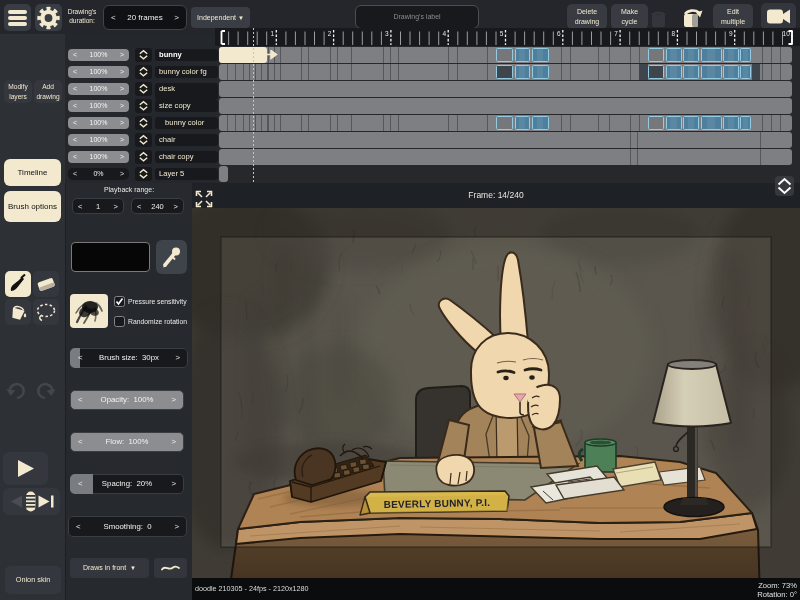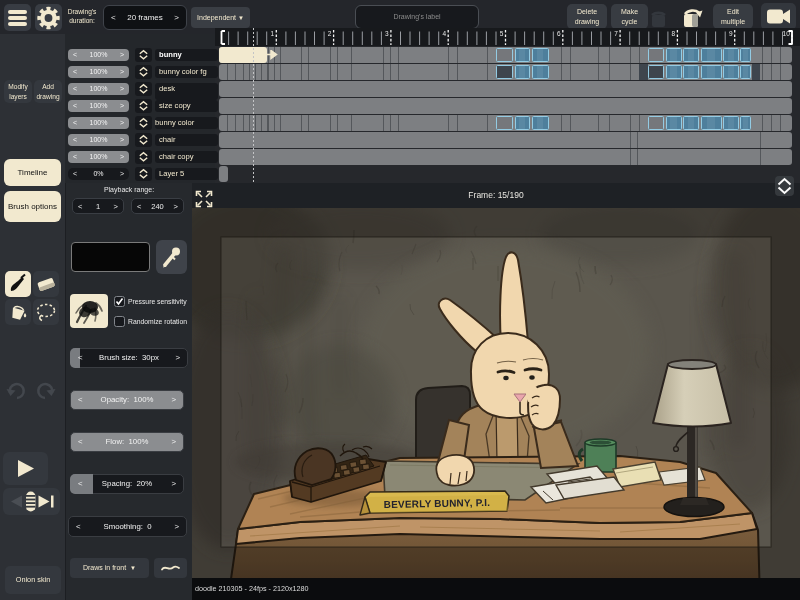--- a/index.html
+++ b/index.html
@@ -143,21 +143,21 @@
 <div class="dk" style="left:135px;top:99px;width:17px;height:13.5px;border-radius:3px"></div>
 <svg class="abs" style="left:135px;top:99px" width="17" height="13.5">
       <path d="M4.8,5.8 L8.5,2.6 L12.2,5.8 M4.8,7.7 L8.5,10.9 L12.2,7.7" stroke="#f2e9cf" stroke-width="1.4" fill="none"></path>
     </svg>
 <div class="dk" style="left:155px;top:100px;width:63px;height:11.5px;border-radius:3px;font-size:7.6px;line-height:11.5px;text-align:left;padding-left:4px;color:#f2e9cf;font-weight:400;white-space:nowrap;overflow:hidden">size copy</div>
 <div class="gray" style="left:68px;top:116.5px;width:61px;height:12.5px;font-size:7px;line-height:12.5px"><span style="float:left;margin-left:5px">&lt;</span><span style="float:right;margin-right:5px">&gt;</span>100%</div>
 <div class="dk" style="left:135px;top:116px;width:17px;height:13.5px;border-radius:3px"></div>
 <svg class="abs" style="left:135px;top:116px" width="17" height="13.5">
       <path d="M4.8,5.8 L8.5,2.6 L12.2,5.8 M4.8,7.7 L8.5,10.9 L12.2,7.7" stroke="#f2e9cf" stroke-width="1.4" fill="none"></path>
     </svg>
-<div class="dk" style="left:155px;top:117px;width:63px;height:11.5px;border-radius:3px;font-size:7.6px;line-height:11.5px;text-align:left;padding-left:0;color:#f2e9cf;font-weight:400;white-space:nowrap;overflow:hidden">bunny color</div>
+<div class="dk" style="left:155px;top:117px;width:63px;height:11.5px;border-radius:3px;font-size:7.6px;line-height:11.5px;text-align:left;padding-left:10px;color:#f2e9cf;font-weight:400;white-space:nowrap;overflow:hidden">bunny color</div>
 <div class="gray" style="left:68px;top:133.5px;width:61px;height:12.5px;font-size:7px;line-height:12.5px"><span style="float:left;margin-left:5px">&lt;</span><span style="float:right;margin-right:5px">&gt;</span>100%</div>
 <div class="dk" style="left:135px;top:133px;width:17px;height:13.5px;border-radius:3px"></div>
 <svg class="abs" style="left:135px;top:133px" width="17" height="13.5">
       <path d="M4.8,5.8 L8.5,2.6 L12.2,5.8 M4.8,7.7 L8.5,10.9 L12.2,7.7" stroke="#f2e9cf" stroke-width="1.4" fill="none"></path>
     </svg>
 <div class="dk" style="left:155px;top:134px;width:63px;height:11.5px;border-radius:3px;font-size:7.6px;line-height:11.5px;text-align:left;padding-left:4px;color:#f2e9cf;font-weight:400;white-space:nowrap;overflow:hidden">chair</div>
 <div class="gray" style="left:68px;top:150.5px;width:61px;height:12.5px;font-size:7px;line-height:12.5px"><span style="float:left;margin-left:5px">&lt;</span><span style="float:right;margin-right:5px">&gt;</span>100%</div>
 <div class="dk" style="left:135px;top:150px;width:17px;height:13.5px;border-radius:3px"></div>
 <svg class="abs" style="left:135px;top:150px" width="17" height="13.5">
       <path d="M4.8,5.8 L8.5,2.6 L12.2,5.8 M4.8,7.7 L8.5,10.9 L12.2,7.7" stroke="#f2e9cf" stroke-width="1.4" fill="none"></path>
@@ -315,21 +315,21 @@
     <div class="abs" style="left:740px;top:115.5px;width:11px;height:14.5px;background:#4e7f9c;border:1px solid #93cbe3;border-radius:1.5px"></div>
     <div class="abs" style="left:743.3px;top:117px;width:4.4px;height:11.5px;background:#648fa9;opacity:.55"></div>
 <div class="abs" style="left:639px;top:64px;width:9px;height:15.5px;background:#3e454d"></div>
 <div class="abs" style="left:751.5px;top:64px;width:8px;height:15.5px;background:#3e454d"></div>
 <div class="abs" style="left:219px;top:47px;width:48px;height:15.5px;background:#f2e9cf;border-radius:3px"></div>
 <svg class="abs" style="left:266px;top:50px" width="12" height="10">
       <path d="M0,4.5 h5 M5,0.5 L10.5,4.5 L5,8.5 Z" stroke="#f2e9cf" stroke-width="1.5" fill="#f2e9cf"></path>
     </svg>
 <div class="abs" style="left:253px;top:28px;width:1.2px;height:155px;background:repeating-linear-gradient(180deg,#c3c4c6 0 2px,transparent 2px 4px)"></div>
 <div class="abs" style="left:192px;top:183px;width:608px;height:25px;background:#1e2125"></div>
-<div class="abs" style="left:192px;top:189px;width:608px;height:12px;color:#e9e7e1;font-size:8.5px;text-align:center;line-height:12px">Frame: 15/190</div>
+<div class="abs" style="left:192px;top:189px;width:608px;height:12px;color:#e9e7e1;font-size:8.5px;text-align:center;line-height:12px">Frame: 14/240</div>
 <div class="abs" style="left:775px;top:176px;width:19px;height:20px;background:#3a3d42;border-radius:4px;opacity:.85"></div>
 <svg class="abs" style="left:775px;top:176px" width="19" height="20">
       <path d="M3.5,8.5 L9.5,3 L15.5,8.5 M3.5,11.5 L9.5,17 L15.5,11.5" stroke="#fafafa" stroke-width="2" fill="none"></path>
     </svg>
 <div class="abs" style="left:66px;top:186px;width:126px;height:10px;color:#e8e8e8;font-size:7px;text-align:center">Playback range:</div>
 <div class="dk" style="left:72px;top:198px;width:52px;height:16px;font-size:7.5px;line-height:16px;border:1px solid #3a3e44"><span style="float:left;margin-left:5px">&lt;</span><span style="float:right;margin-right:5px">&gt;</span>1</div>
 <div class="dk" style="left:131px;top:198px;width:53px;height:16px;font-size:7.5px;line-height:16px;border:1px solid #3a3e44"><span style="float:left;margin-left:5px">&lt;</span><span style="float:right;margin-right:5px">&gt;</span>240</div>
 <svg class="abs" style="left:194px;top:188px" width="20" height="22">
 <g stroke="#f2e9cf" stroke-width="1.6" fill="#f2e9cf">
 <path d="M8,9 L3.5,4.5"></path>
@@ -624,12 +624,13 @@
       <path d="M534,428 L561,422 L578,466 L541,468 Z" fill="#a3835a" stroke="#3a2b1c" stroke-width="2"></path>
       <path d="M532,427 L562,420" stroke="#3a2b1c" stroke-width="1.6"></path>
       <path d="M544,385 C554,383 560,390 560,399 C560,410 558,419 553,425 C547,431 537,431 532,424 C528,418 527,406 529,397 C531,389 538,386 544,385 Z" fill="#f1d7ae" stroke="#3a2b1c" stroke-width="2"></path>
       <ellipse cx="533" cy="395" rx="7" ry="9" fill="#f1d7ae"></ellipse>
       <path d="M532,398 q4,-3 7.5,-1 M531,407 q4,-3 7.5,-1 M532,415 q3.5,-2.5 6.5,-1" stroke="#3a2b1c" stroke-width="1.2" fill="none"></path>
       <path d="M192,208 H800 V578 H192 Z M221,237 H771 V547 H221 Z" fill="#0f0d0a" opacity="0.34" fill-rule="evenodd"></path>
       <rect x="221" y="237" width="550" height="310" fill="none" stroke="#1b1813" stroke-width="1.2" opacity="0.6"></rect>
     </svg>
 <div class="abs" style="left:192px;top:578px;width:608px;height:22px;background:#0b0c0e"></div>
 <div class="abs" style="left:195px;top:584px;color:#dcdcdc;font-size:7.2px">doodle 210305 - 24fps - 2120x1280</div>
+<div class="abs" style="left:640px;top:581px;width:157px;color:#e2e2e2;font-size:7.6px;text-align:right;line-height:1.25">Zoom: 73%<br>Rotation: 0°</div>
 </div>
 </body></html>

